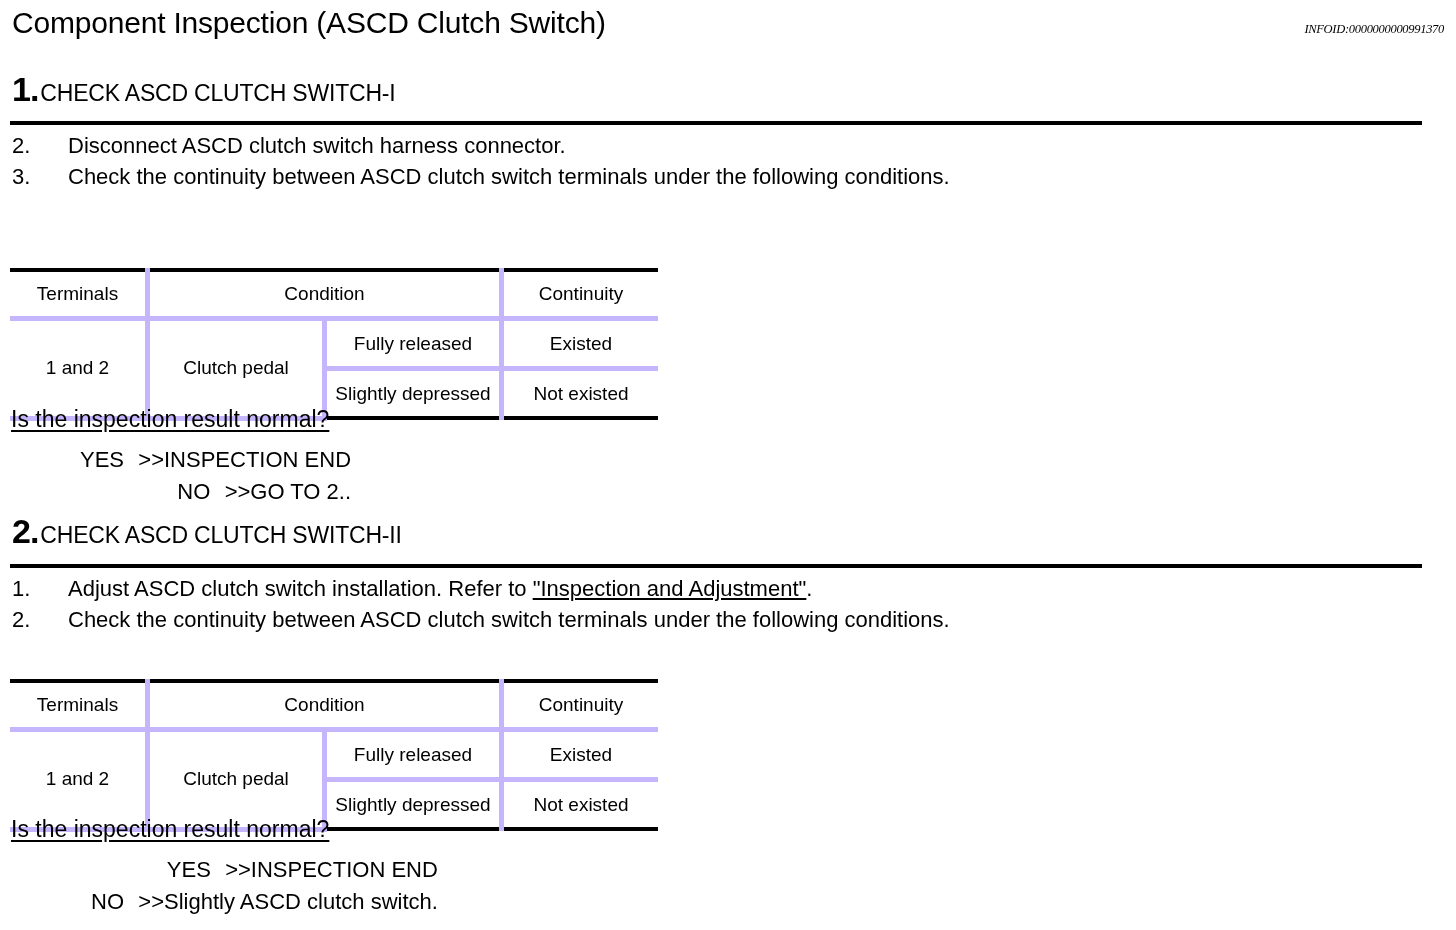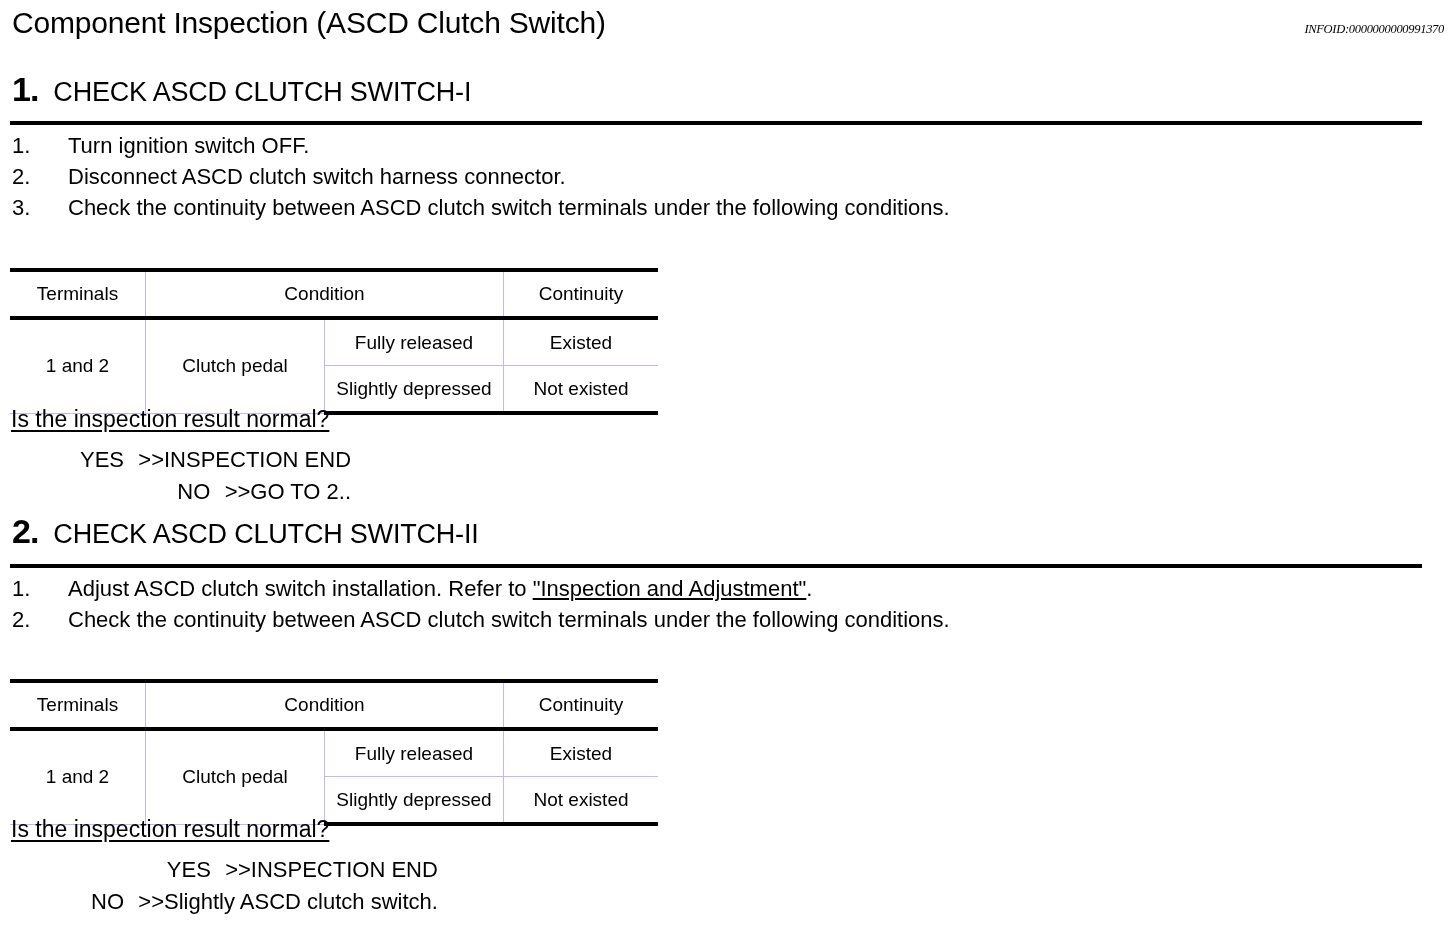--- a/index.html
+++ b/index.html
@@ -51,24 +51,24 @@
     display: flex;
     align-items: baseline;
   }
   .step-num {
     font-size: 34px;
     font-weight: 700;
     line-height: 1;
     letter-spacing: -1px;
   }
   .step-title {
-    font-size: 27px;
+    font-size: 23px;
     font-weight: 400;
     letter-spacing: -0.2px;
-    margin-left: 15px;
+    margin-left: 2px;
     text-align: center;
   }
   .rule {
     position: absolute;
     left: 10px;
     width: 1412px;
     height: 4px;
     background: #000;
   }
 
@@ -96,21 +96,21 @@
   
   .spec-table {
     position: absolute;
     left: 10px;
     width: 648px;
     border-collapse: collapse;
     font-size: 19px;
     table-layout: fixed;
   }
   .spec-table td {
-    border: 1px solid #c4b5fd;
+    border: 5px solid #c4b5fd;
     text-align: center;
     vertical-align: middle;
     padding: 4px 4px;
     font-weight: 400;
   }
   .spec-table tr.head td {
     border-top: 4px solid #000;
     border-bottom: 4px solid #000;
     height: 36px;
   }
@@ -156,23 +156,20 @@
   <div class="infoid">INFOID:0000000000991370</div>
 
   <div class="step-head" style="top:72px;">
     <span class="step-num">1.</span>
     <span class="step-title">CHECK ASCD CLUTCH SWITCH-I</span>
   </div>
   <div class="rule" style="top:121px;"></div>
 
   <div class="olist" style="top:130px;">
     <span class="li">
-      <span class="num">1.</span><span>Turn ignition switch OFF.</span>
-    </span>
-    <span class="li">
       <span class="num">2.</span><span>Disconnect ASCD clutch switch harness connector.</span>
     </span>
     <span class="li">
       <span class="num">3.</span><span>Check the continuity between ASCD clutch switch terminals under the following conditions.</span>
     </span>
   </div>
 
   <table class="spec-table" style="top:268px;">
     <tbody>
         <tr class="head">

